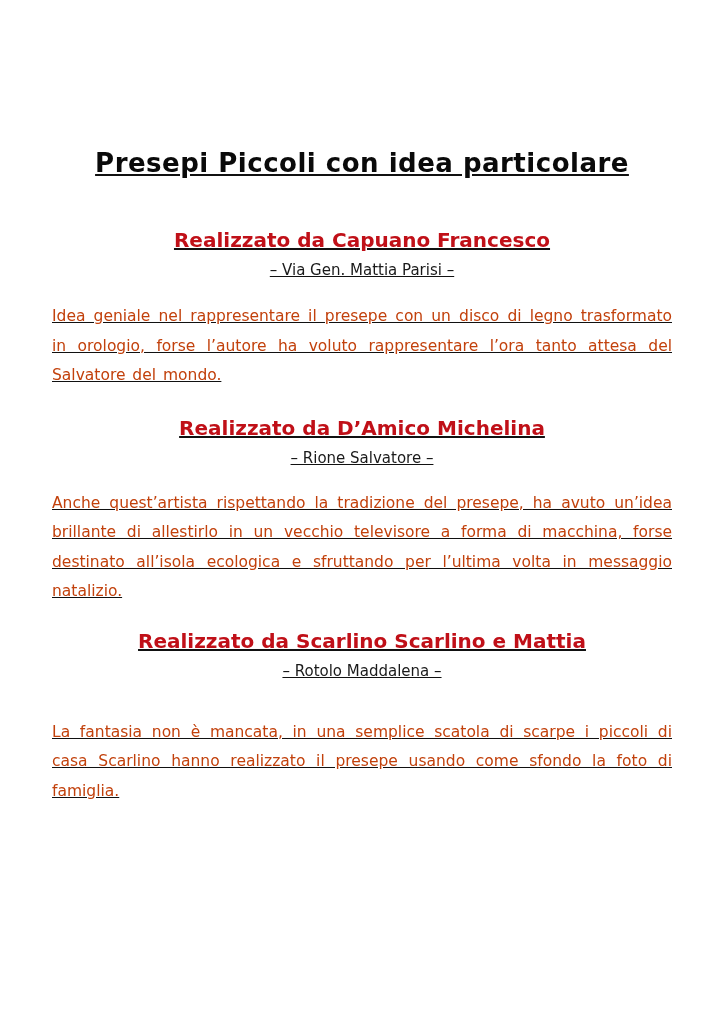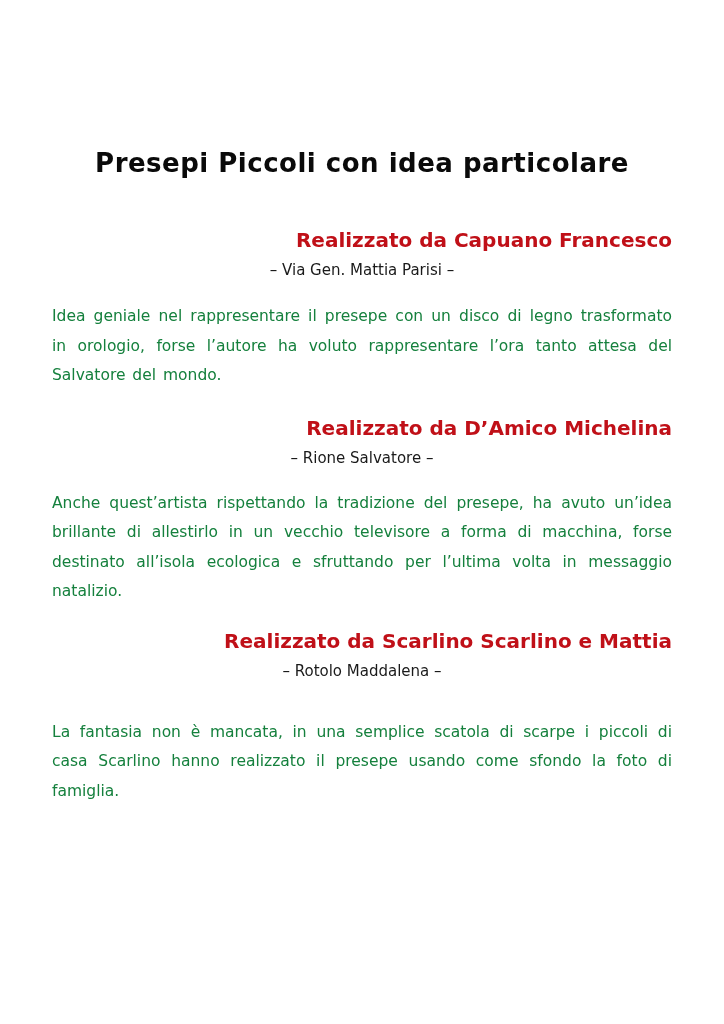--- a/index.html
+++ b/index.html
@@ -11,52 +11,53 @@
     position: relative;
     width: 724px;
     height: 1024px;
     margin: 0 auto;
     background: #ffffff;
     overflow: hidden;
     font-family: "DejaVu Sans", "Liberation Sans", sans-serif;
     color: #111111;
     box-sizing: border-box;
     padding: 145px 52px 0 52px;
+    text-decoration: underline;
   }
   .doc-title {
     text-align: center;
     font-size: 26px;
     font-weight: bold;
     letter-spacing: 0.5px;
     line-height: 36px;
     margin: 0;
     color: #0a0a0a;
   }
   .section-heading {
-    text-align: right;
+    text-align: center;
     font-size: 20px;
     font-weight: bold;
     line-height: 26px;
     margin: 0;
     color: #c01018;
   }
   .section-location {
     text-align: center;
     font-size: 15px;
     line-height: 21px;
     margin: 7px 0 0 0;
     color: #1a1a1a;
   }
   .section-body {
     text-align: justify;
     font-size: 15.5px;
     line-height: 29.5px;
     word-spacing: 2px;
     margin: 0;
-    color: #15803d;
+    color: #c2410c;
   }
   
   .sec-1 .section-heading { margin-top: 46px; }
   .sec-1 .section-body    { margin-top: 21px; }
   .sec-2 .section-heading { margin-top: 24px; }
   .sec-2 .section-body    { margin-top: 20px; }
   .sec-3 .section-heading { margin-top: 21px; }
   .sec-3 .section-body    { margin-top: 36px; }
 </style>
 </head>

